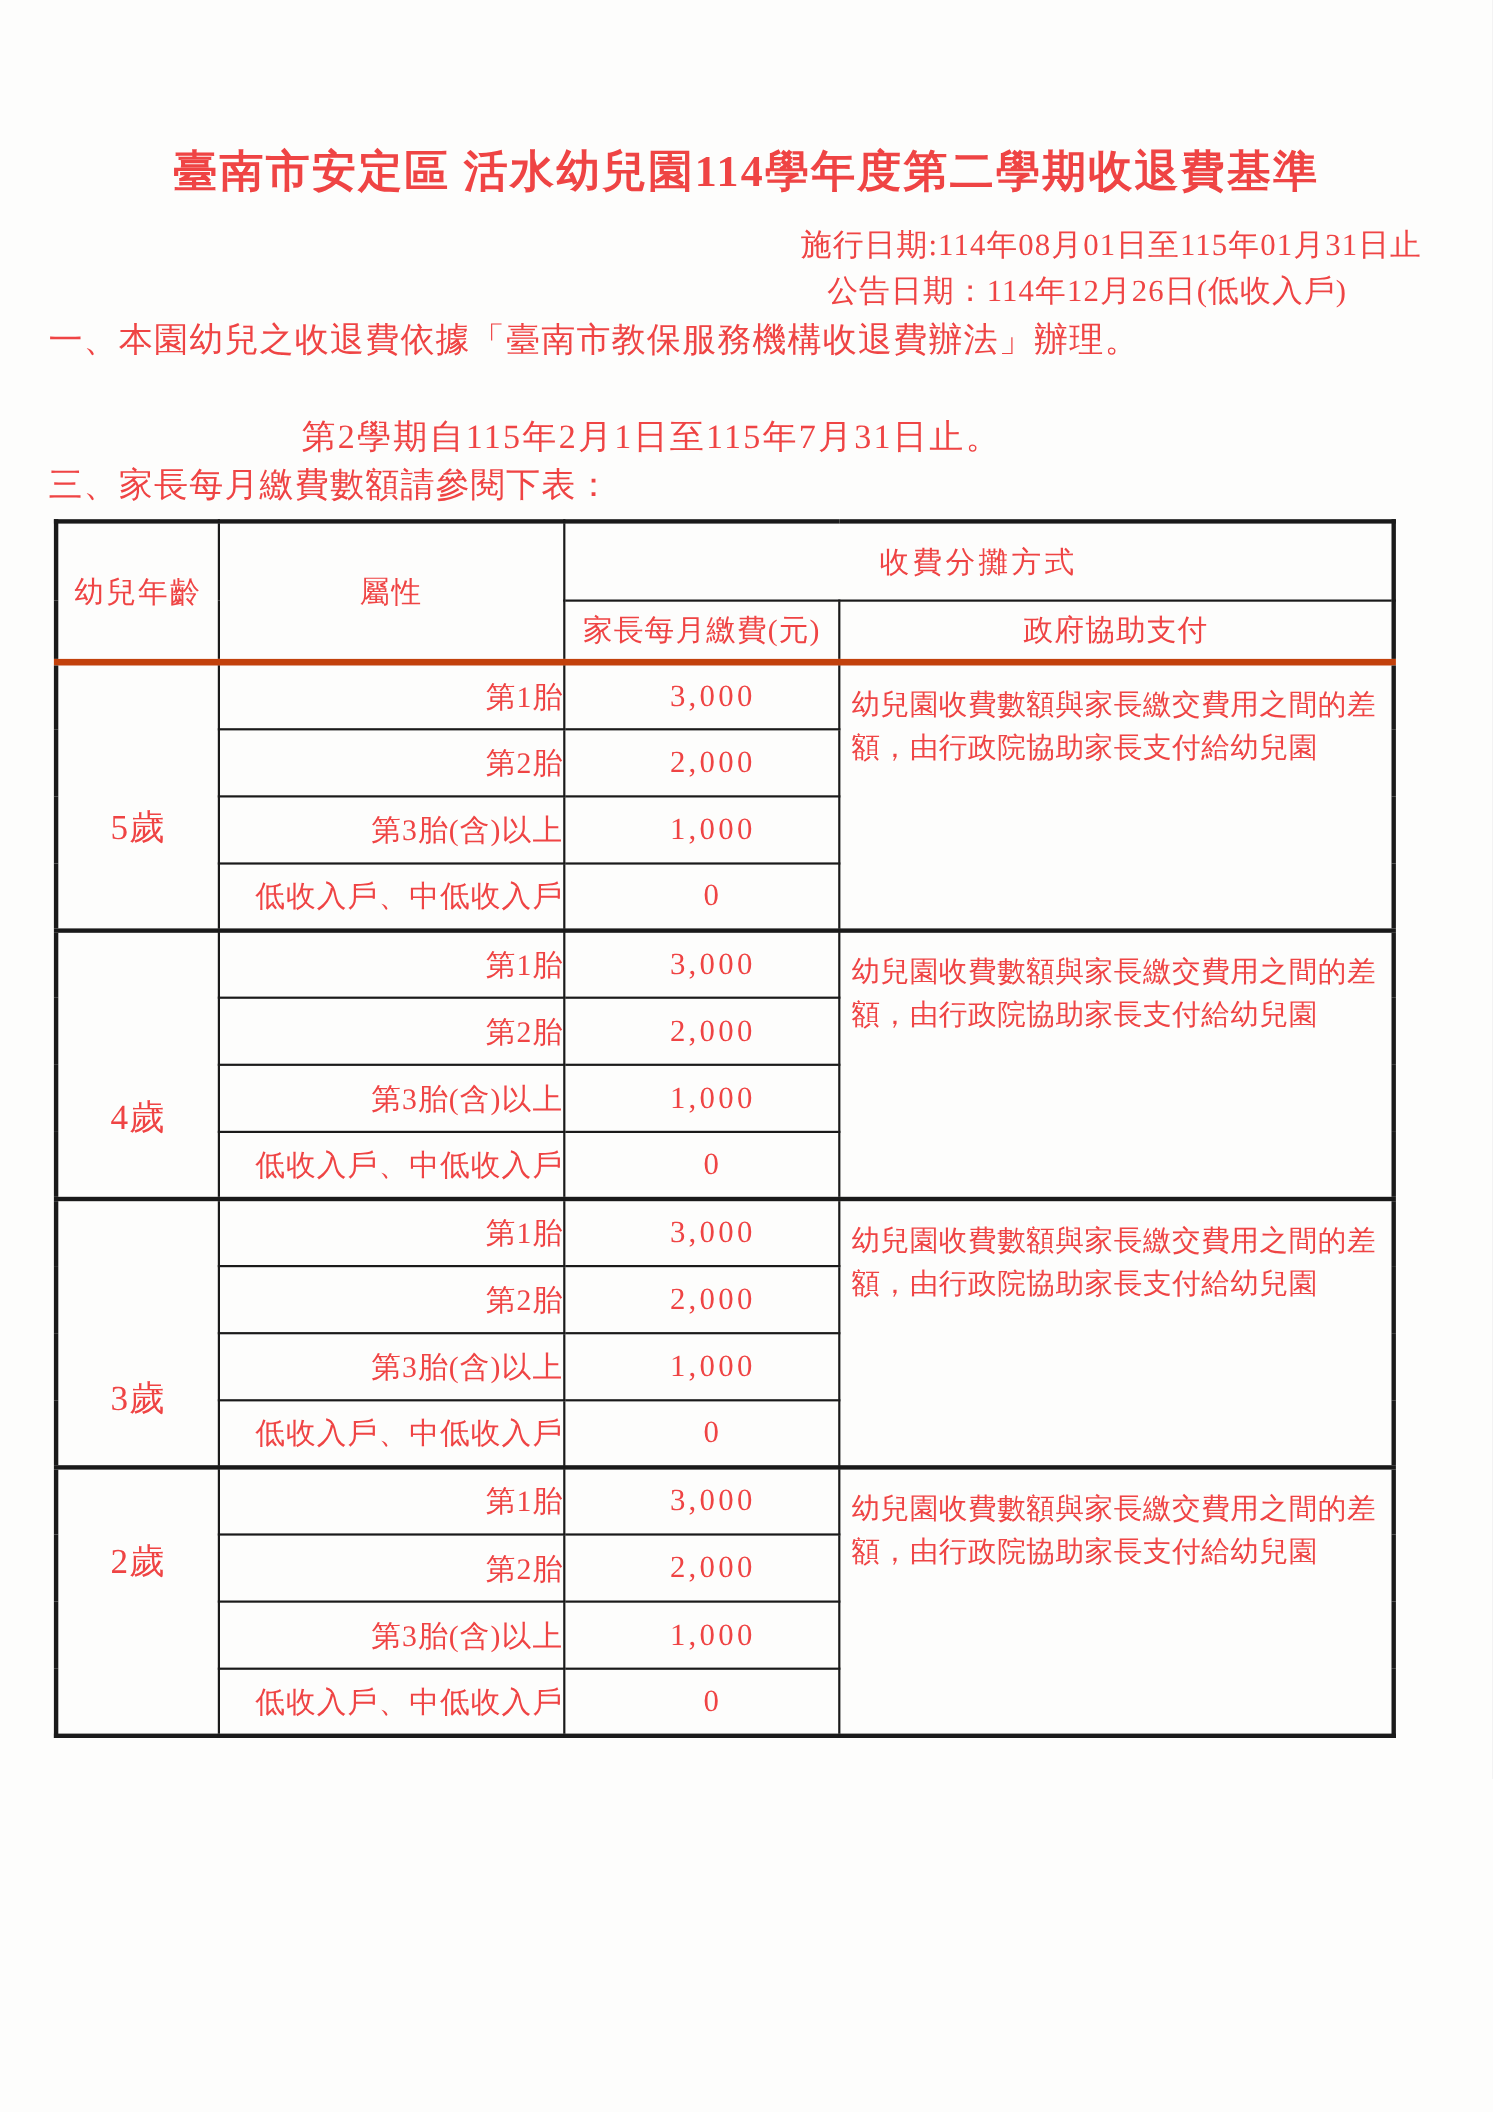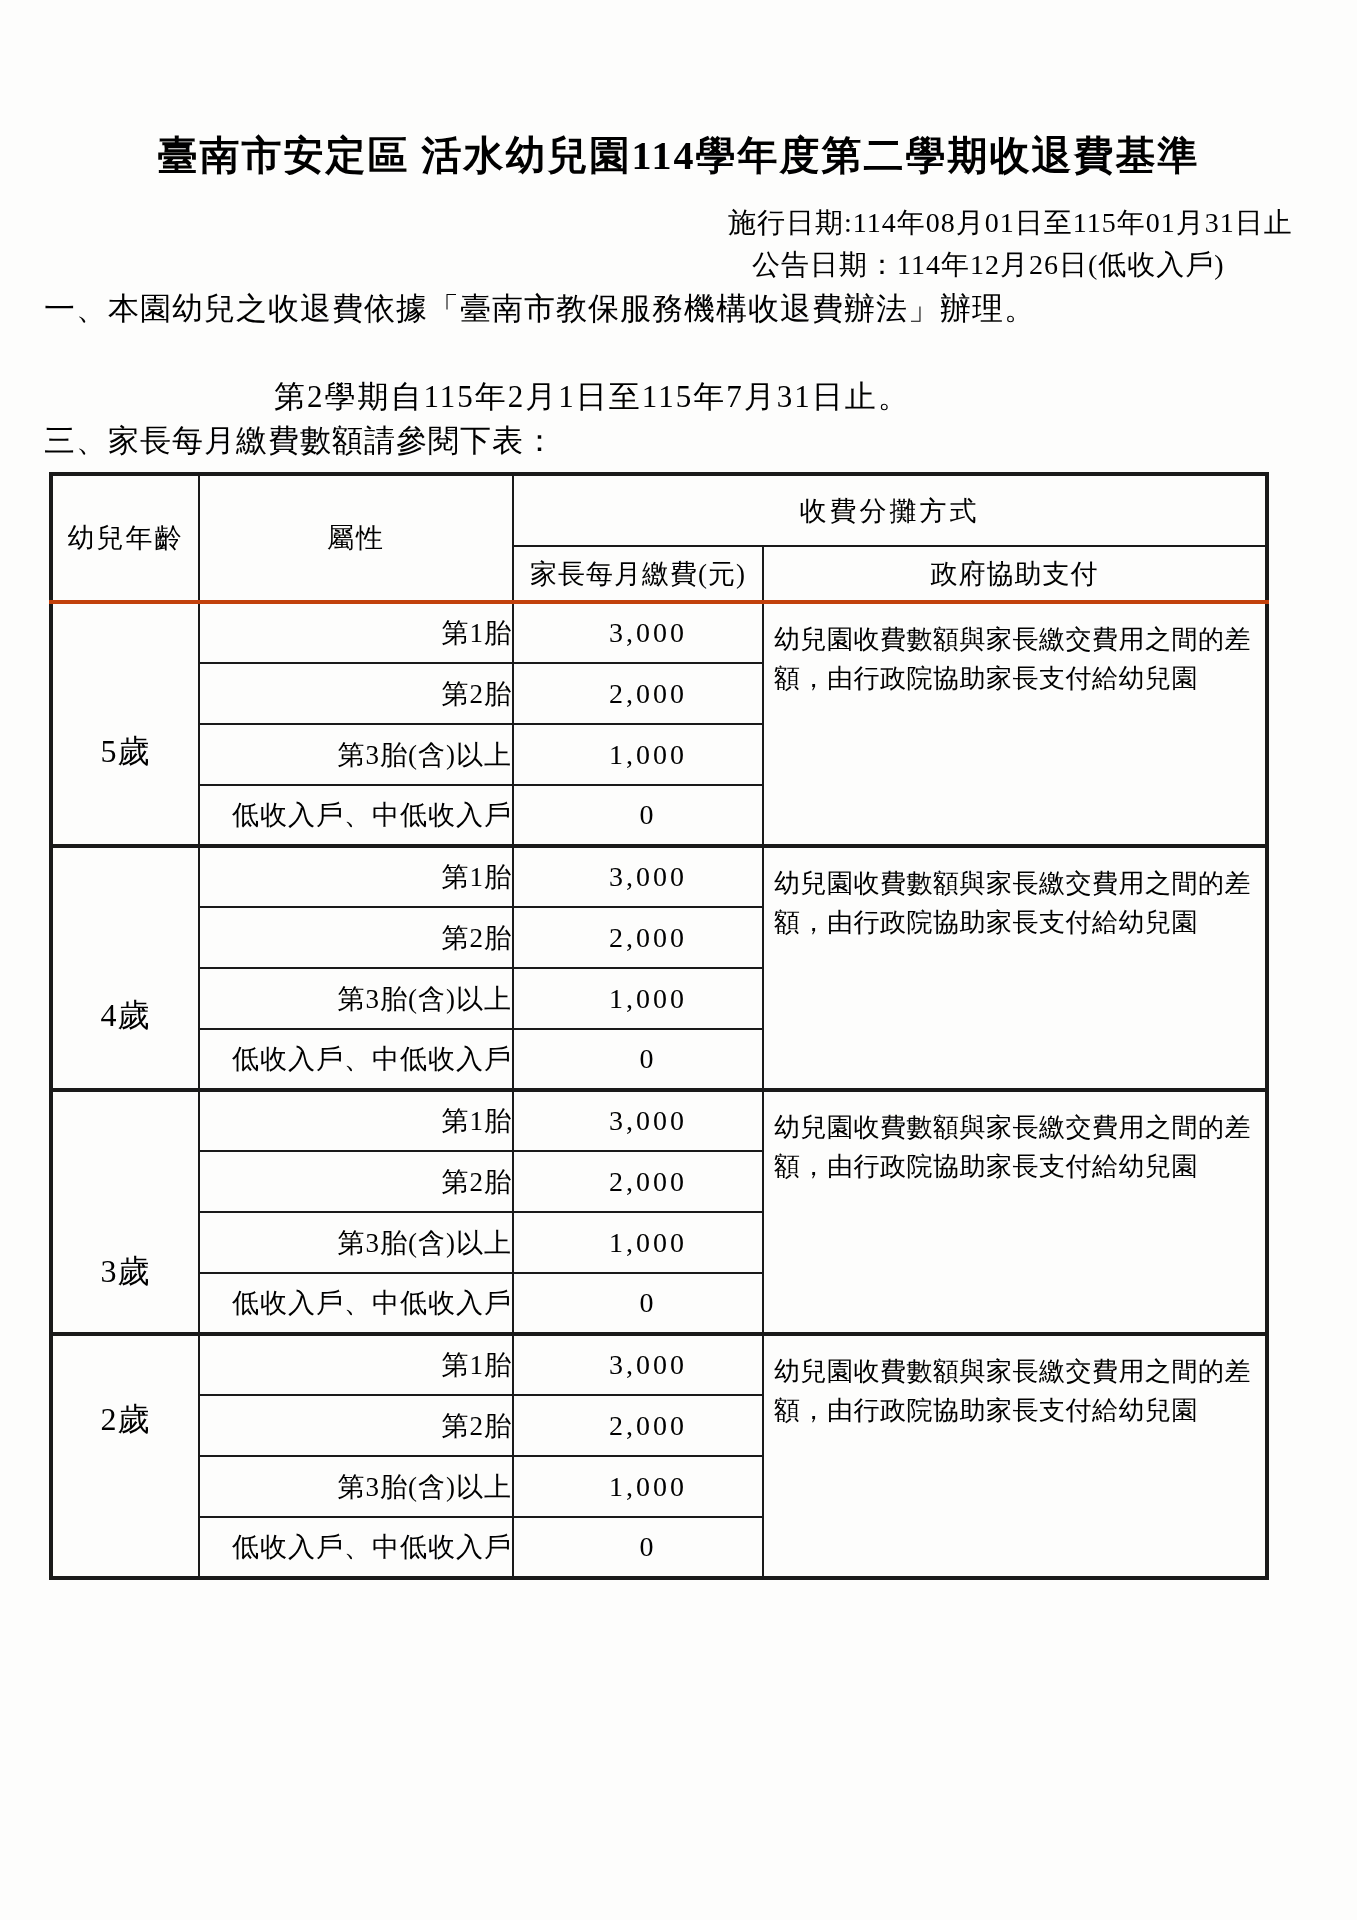--- a/index.html
+++ b/index.html
@@ -3,21 +3,21 @@
 <meta charset="utf-8">
 <style>
   html, body { margin: 0; padding: 0; background: #e8e8e8; }
   .page {
     position: relative;
     width: 1357px;
     height: 1920px;
     margin: 0 auto;
     background: #fdfdfc;
     font-family: "Liberation Serif", "DejaVu Serif", serif;
-    color: #000000;
+    color: #ef4444;
     overflow: hidden;
   }
   .doc-title {
     position: absolute;
     top: 128px;
     left: 0;
     width: 1357px;
     text-align: center;
     font-size: 40px;
     font-weight: 600;
@@ -50,21 +50,21 @@
     width: 1216px;
     border-collapse: collapse;
     table-layout: fixed;
     border: 4px solid #1a1a1a;
   }
   .fee-table th, .fee-table td {
     border: 2px solid #1a1a1a;
     font-weight: normal;
     padding: 0;
   }
-  .fee-table thead { border-bottom: 4px solid #c2410c; }
+  .fee-table thead { border-bottom: 6px solid #c2410c; }
   .fee-table tbody { border-top: 4px solid #1a1a1a; }
   tr.hdr-top  { height: 72px; }
   tr.hdr-sub  { height: 56px; }
   .fee-table tbody tr { height: 61px; }
   th.h-age, th.h-attr { font-size: 27px; text-align: center; letter-spacing: 2px; }
   th.h-split { font-size: 27px; text-align: center; letter-spacing: 3px; }
   th.h-fee, th.h-gov { font-size: 27px; text-align: center; letter-spacing: 1px; }
   td.age-cell {
     text-align: center;
     font-size: 32px;

